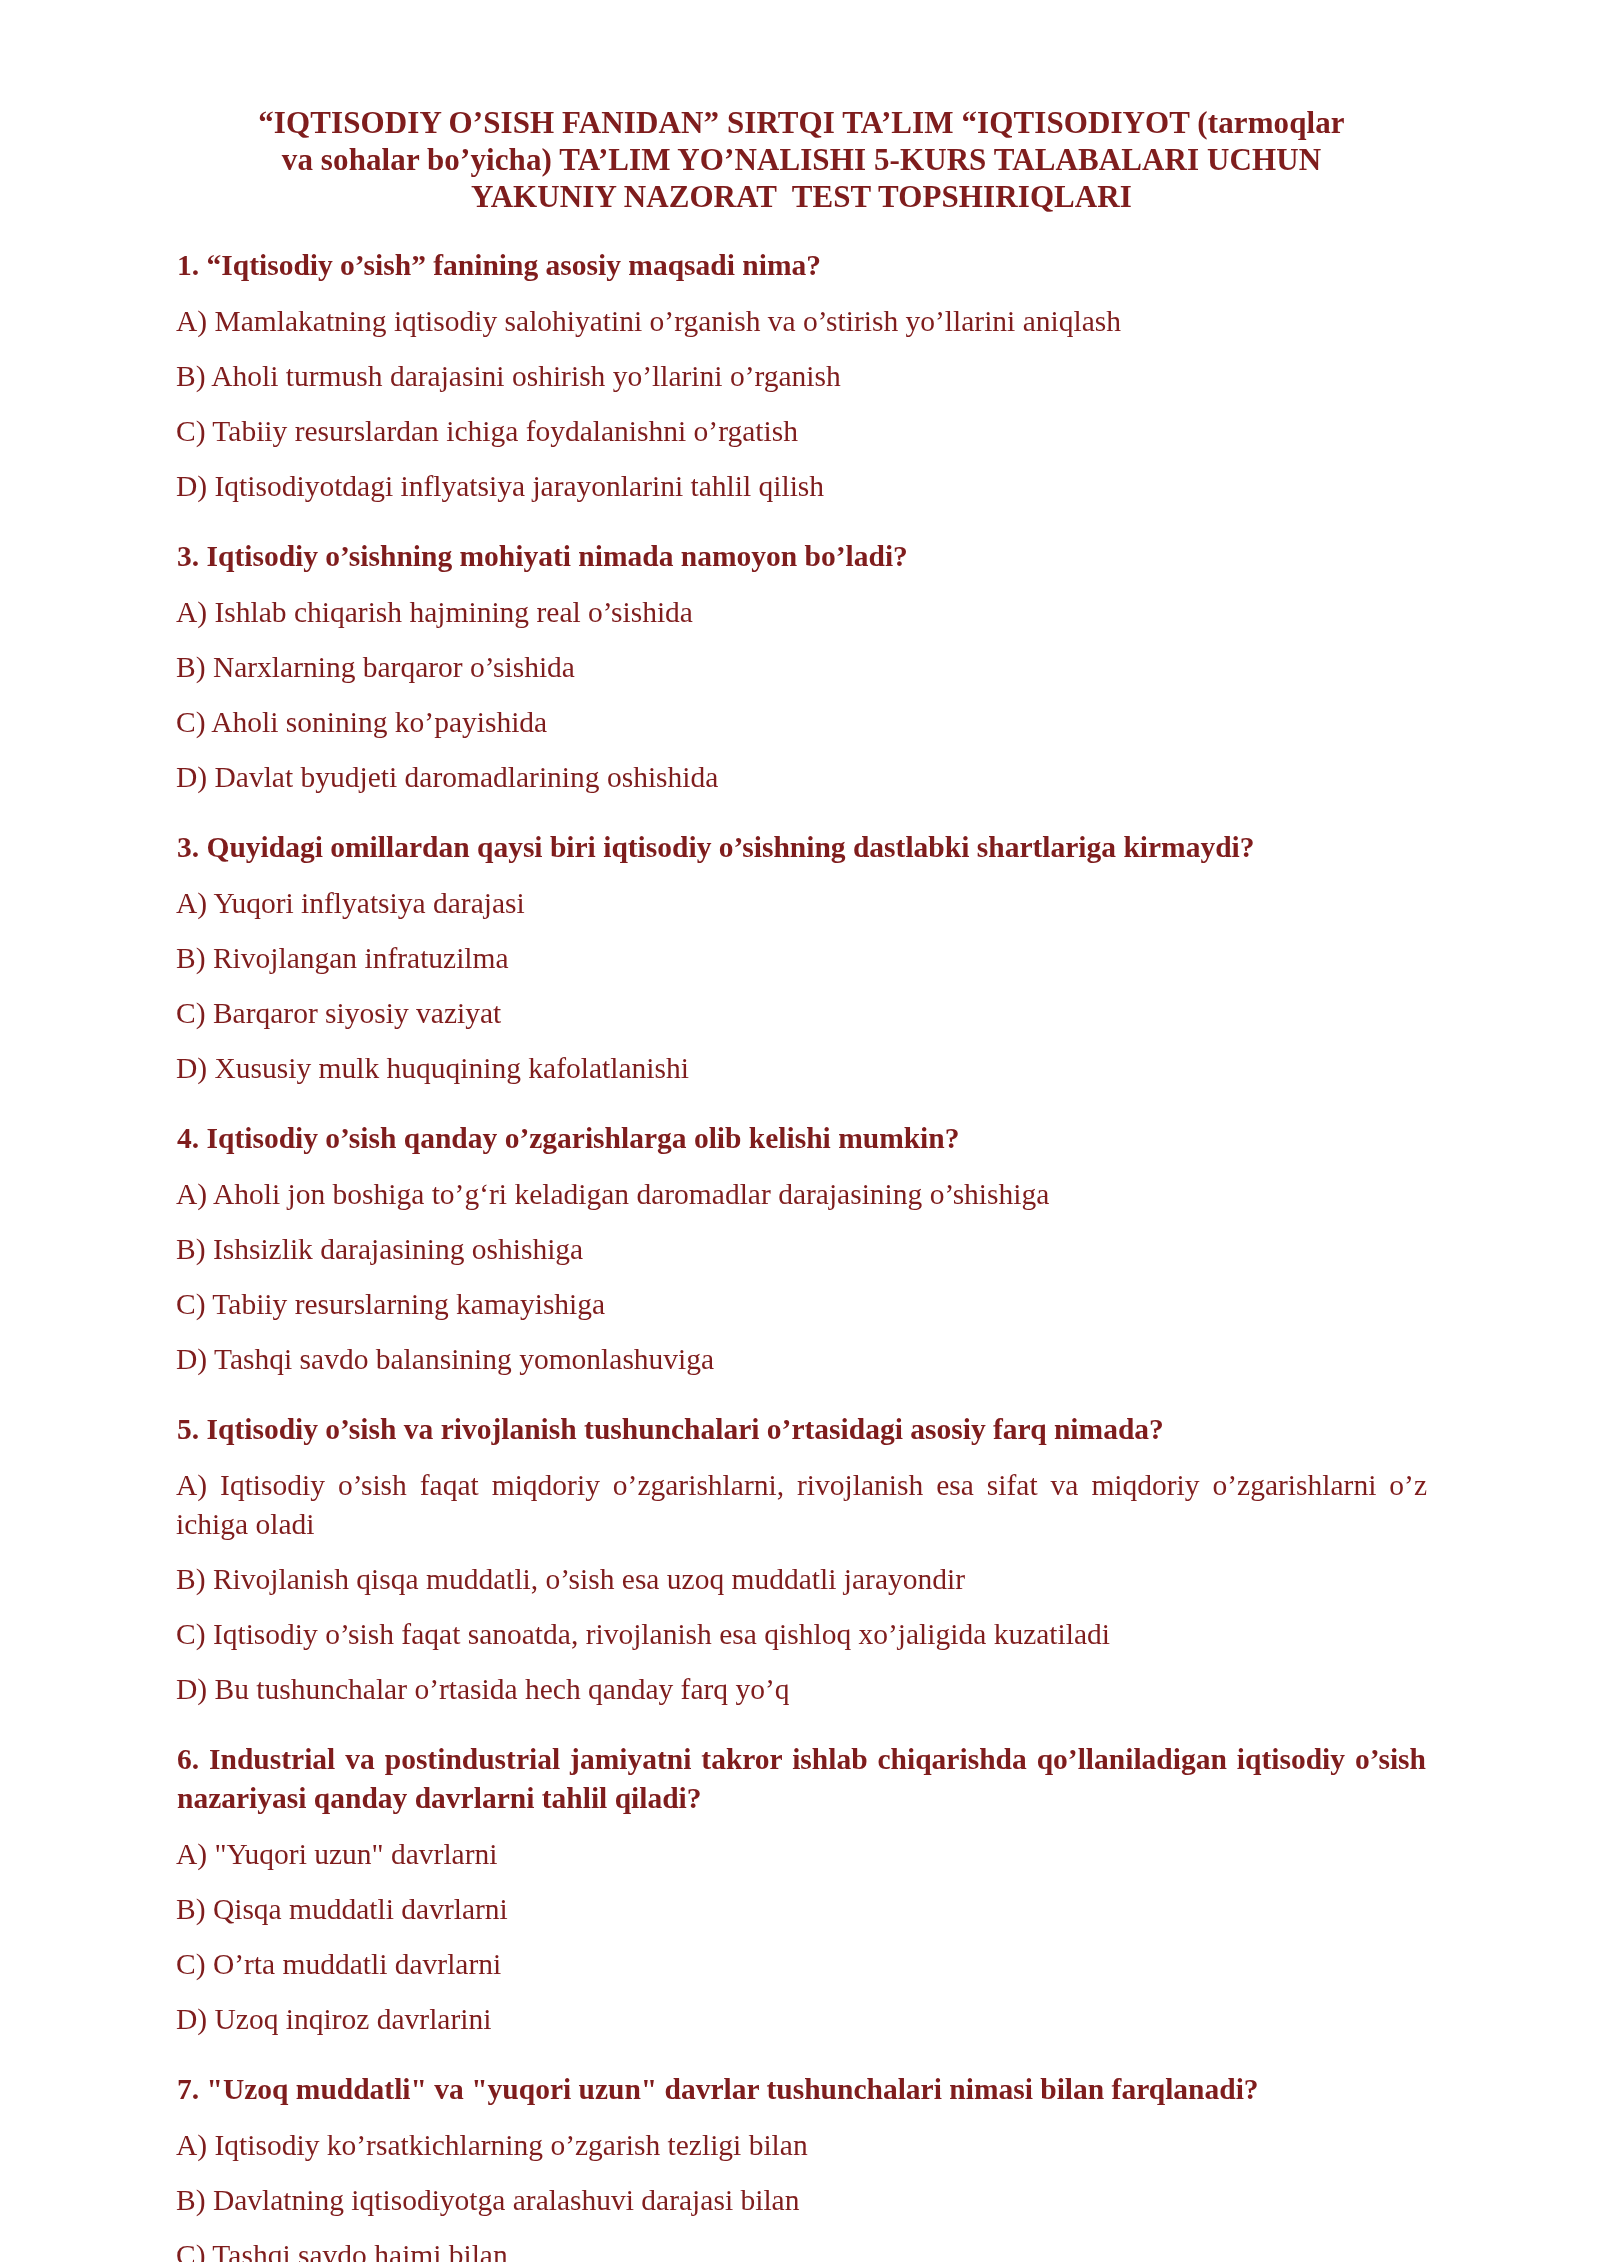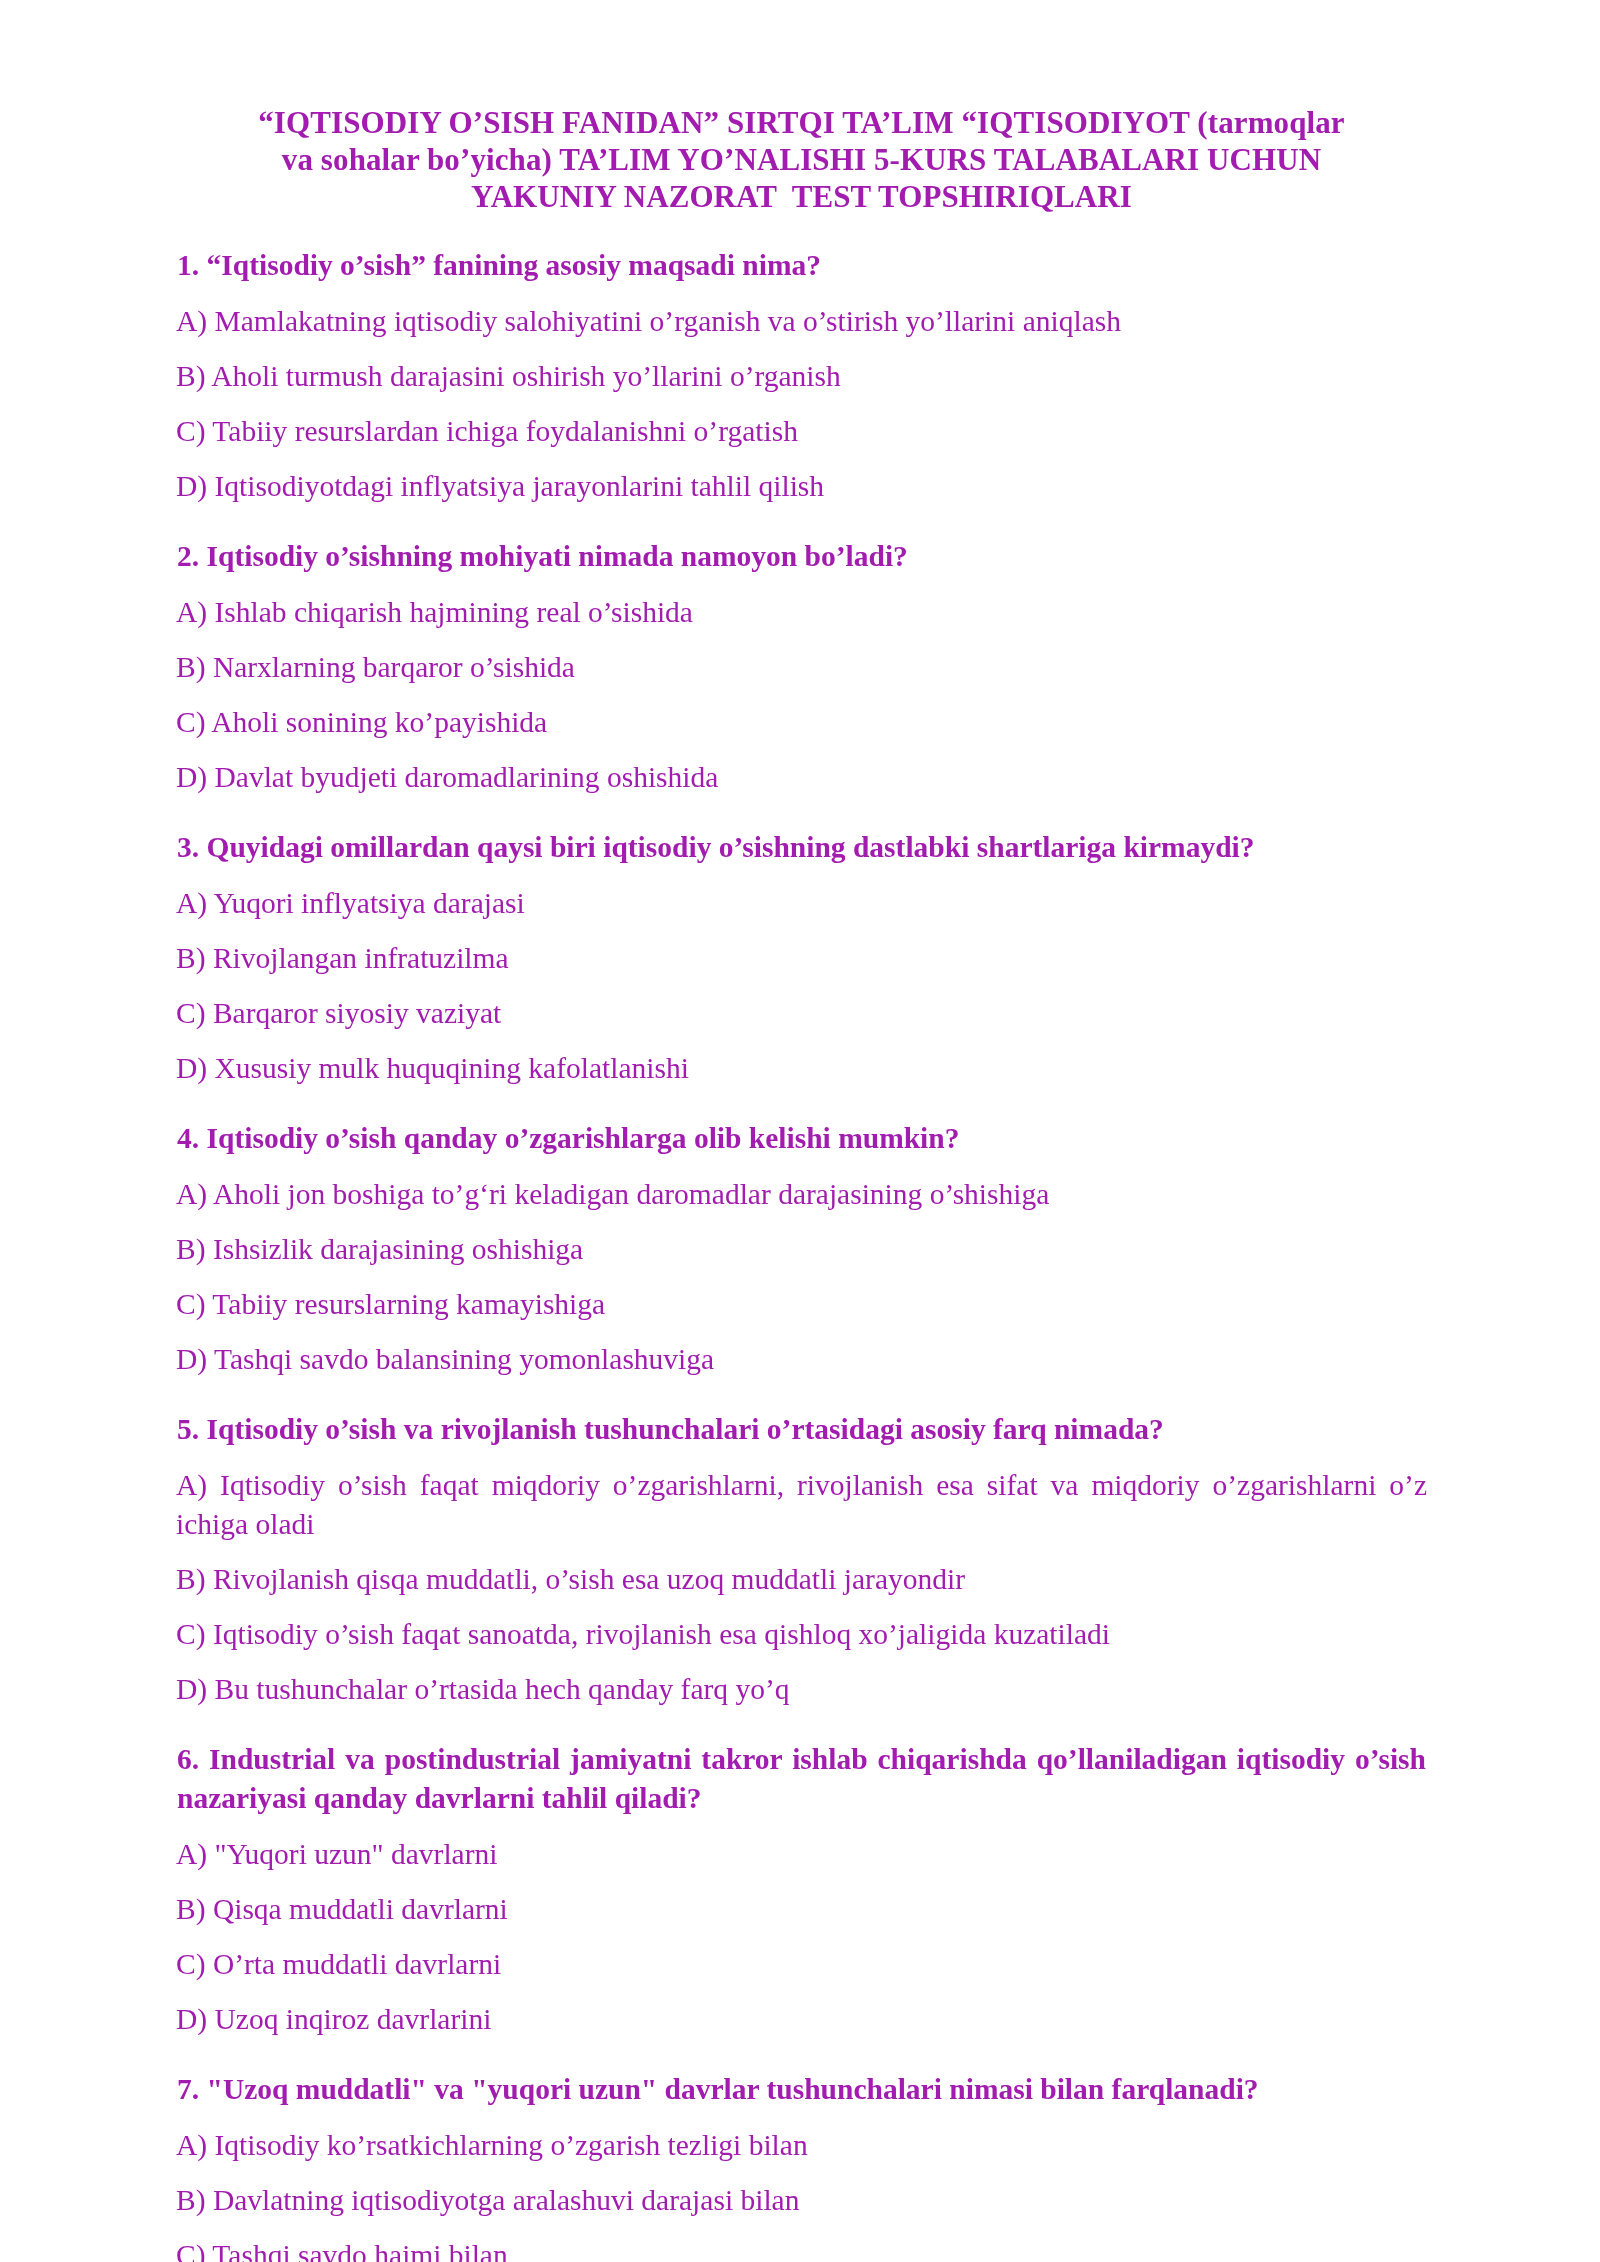--- a/index.html
+++ b/index.html
@@ -8,21 +8,21 @@
     background: #ffffff;
   }
   .page {
     position: relative;
     width: 1600px;
     height: 2262px;
     background: #ffffff;
     margin: 0 auto;
     overflow: hidden;
     font-family: "Liberation Serif", "DejaVu Serif", serif;
-    color: #a21caf;
+    color: #7f1d1d;
   }
   .content {
     position: absolute;
     left: 160px;
     top: 104px;
     width: 1283px;
   }
 
   
   .doc-title {
@@ -78,21 +78,21 @@
 
     <div class="question-block">
       <p class="q-title">1. “Iqtisodiy o’sish” fanining asosiy maqsadi nima?</p>
       <p class="option">A) Mamlakatning iqtisodiy salohiyatini o’rganish va o’stirish yo’llarini aniqlash</p>
       <p class="option">B) Aholi turmush darajasini oshirish yo’llarini o’rganish</p>
       <p class="option">C) Tabiiy resurslardan ichiga foydalanishni o’rgatish</p>
       <p class="option">D) Iqtisodiyotdagi inflyatsiya jarayonlarini tahlil qilish</p>
     </div>
 
     <div class="question-block">
-      <p class="q-title">2. Iqtisodiy o’sishning mohiyati nimada namoyon bo’ladi?</p>
+      <p class="q-title">3. Iqtisodiy o’sishning mohiyati nimada namoyon bo’ladi?</p>
       <p class="option">A) Ishlab chiqarish hajmining real o’sishida</p>
       <p class="option">B) Narxlarning barqaror o’sishida</p>
       <p class="option">C) Aholi sonining ko’payishida</p>
       <p class="option">D) Davlat byudjeti daromadlarining oshishida</p>
     </div>
 
     <div class="question-block">
       <p class="q-title justify">3. Quyidagi omillardan qaysi biri iqtisodiy o’sishning dastlabki shartlariga kirmaydi?</p>
       <p class="option">A) Yuqori inflyatsiya darajasi</p>
       <p class="option">B) Rivojlangan infratuzilma</p>

